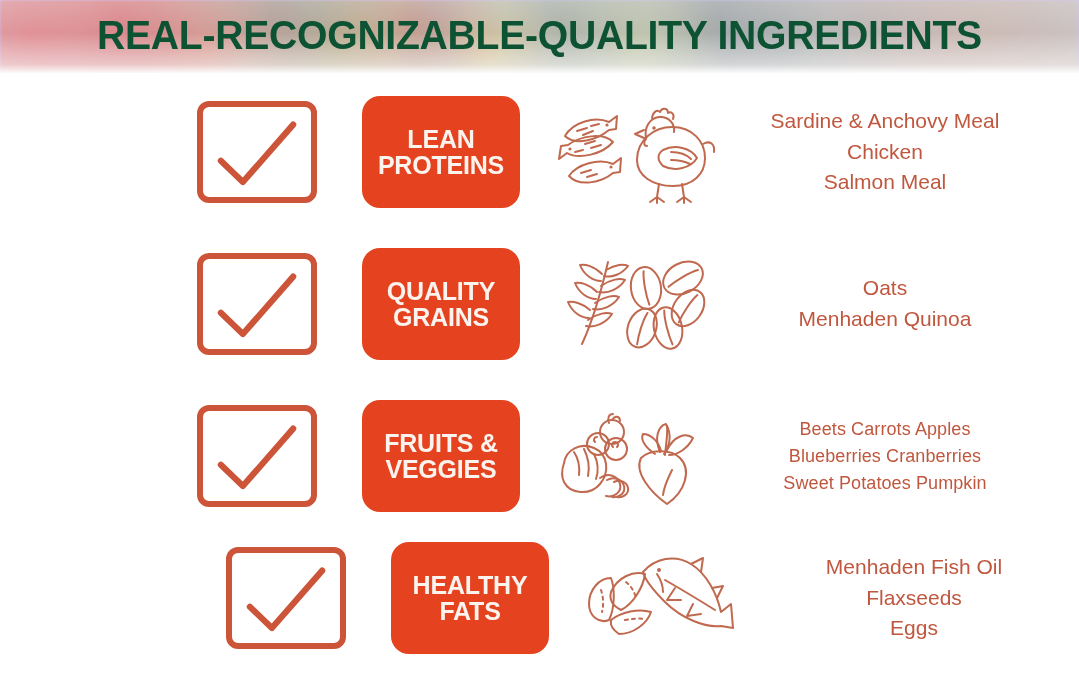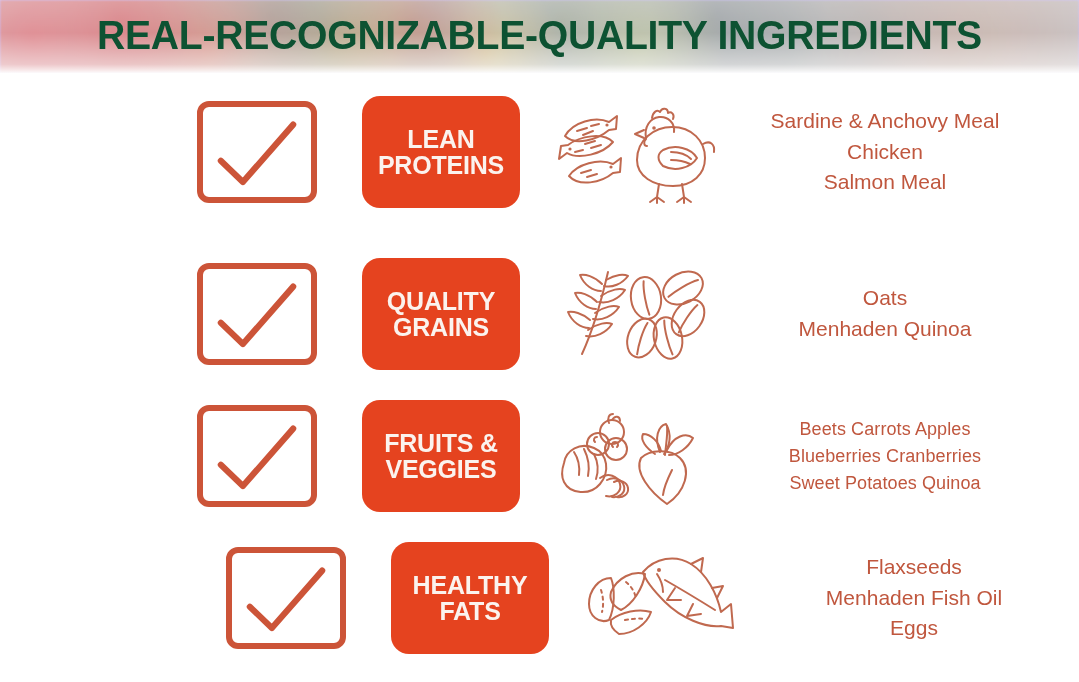--- a/index.html
+++ b/index.html
@@ -76,21 +76,21 @@
   }
   .row {
     position:absolute;
     left:0;
     width:1079px;
     height:152px;
     display:flex;
     align-items:center;
   }
   .row.r0 { top:2px;padding-left:48px; }
-  .row.r1 { top:164px;padding-left:22px; }
+  .row.r1 { top:154px;padding-left:22px; }
   .row.r2 { top:306px; }
   .row.r3 { top:448px;margin-left:29px; }
 
   
   .check-cell {
     position:absolute;
     left:197px; top:26px;
     width:120px; height:102px;
   }
   .check-box {
@@ -327,21 +327,21 @@
             <path d="M113 50 C120 36, 132 32, 139 38 C134 48, 124 55, 115 55"></path>
             <path d="M101 54 C92 48, 86 40, 89 34 C97 34, 105 42, 107 51"></path>
             <path d="M111 55 C112 44, 114 34, 113 26"></path>
           </g>
         </svg>
       </div>
 
       <div class="ing-cell small">
         <div class="ing-line">Beets  Carrots  Apples</div>
         <div class="ing-line">Blueberries  Cranberries</div>
-        <div class="ing-line">Sweet Potatoes  Quinoa</div>
+        <div class="ing-line">Sweet Potatoes  Pumpkin</div>
       </div>
     </div>
 
     <div class="row r3">
 
       <div class="check-cell">
         <div class="check-box">
           <svg class="check-mark" viewBox="0 0 120 102">
             <path d="M19 61 L44 85 L101 20" fill="none" stroke="#cc5438" stroke-width="7" stroke-linecap="round" stroke-linejoin="round"></path>
           </svg>
@@ -381,20 +381,20 @@
             <path d="M94 46 L86 58 L100 58"></path>
 
             <path d="M112 62 L106 74 L120 72"></path>
 
             <path d="M84 38 C98 46, 118 58, 134 68"></path>
           </g>
         </svg>
       </div>
 
       <div class="ing-cell">
+        <div class="ing-line">Menhaden Fish Oil</div>
         <div class="ing-line">Flaxseeds</div>
-        <div class="ing-line">Menhaden Fish Oil</div>
         <div class="ing-line">Eggs</div>
       </div>
     </div>
 
   </div>
 </div>
 
 </body></html>

